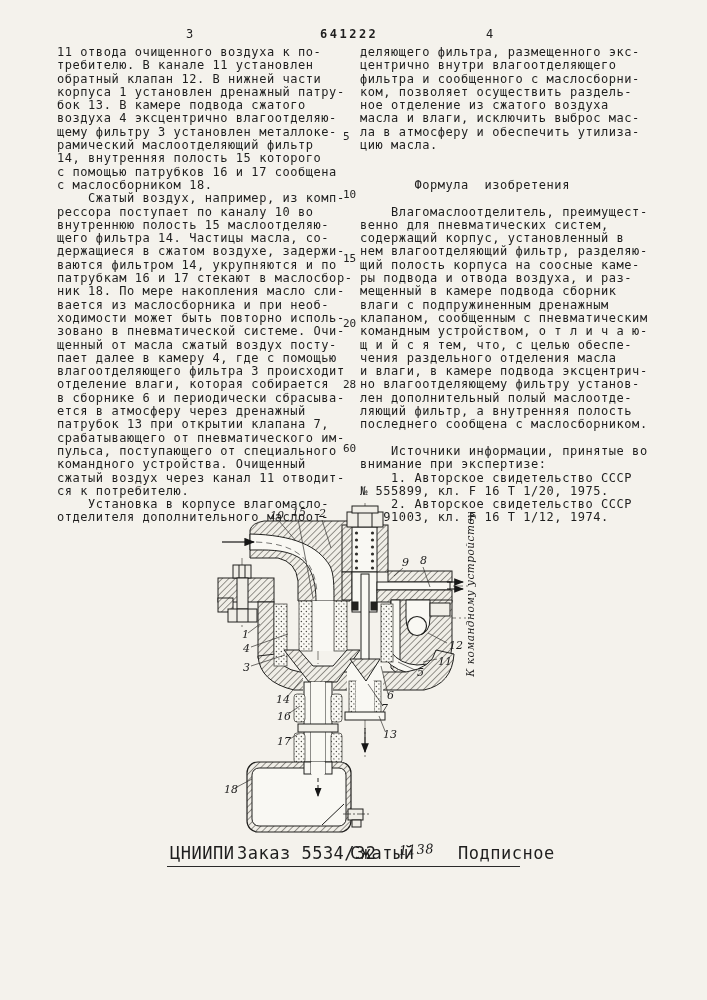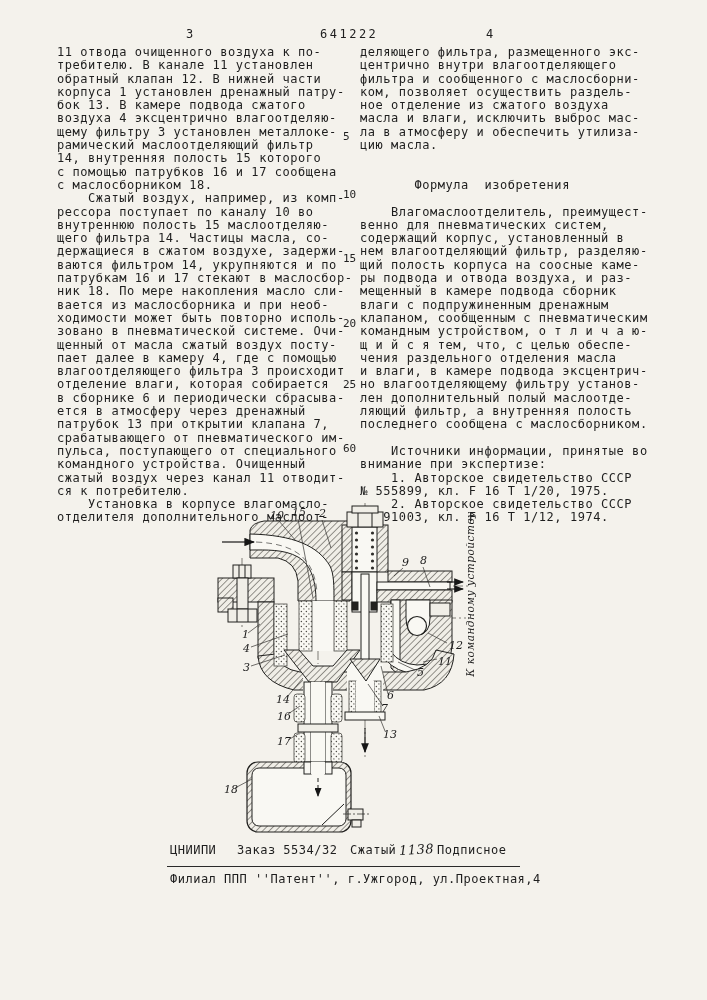--- a/index.html
+++ b/index.html
@@ -1,24 +1,24 @@
 <!DOCTYPE html>
 <html><head>
 <meta charset="utf-8">
 <style>
   html,body{margin:0;padding:0;background:#e9e7e1;}
   .page{position:relative;width:707px;height:1000px;background:#f4f2ec;overflow:hidden;
         font-family:"DejaVu Sans Mono","Liberation Mono",monospace;color:#1e1e1e;}
   .hdr{position:absolute;top:27px;font-size:12px;letter-spacing:1px;white-space:pre;}
-  .hdr.num{letter-spacing:2.5px;font-weight:normal;}
+  .hdr.num{letter-spacing:2.5px;font-weight:bold;}
   .col{position:absolute;top:46px;white-space:pre;font-size:12px;line-height:13.3px;
        letter-spacing:0.55px;}
   .mline{position:absolute;left:343px;font-size:11px;letter-spacing:0;}
   .fig{position:absolute;left:0;top:498px;}
-  .ftr{position:absolute;font-size:12px;letter-spacing:0.5px;white-space:pre;}
+  .ftr{position:absolute;font-size:17px;letter-spacing:0.5px;white-space:pre;}
   .ftr.hand{font-family:"DejaVu Serif","Liberation Serif",serif;font-style:italic;
             font-size:13px;transform:rotate(-3deg);}
   .rule{position:absolute;top:866px;left:167px;width:353px;border-top:1.6px solid #2a2a2a;height:0;}
   svg text.plbl{font-family:"DejaVu Serif","Liberation Serif",serif;font-style:italic;
                 font-size:11px;fill:#1b1b1b;}
   svg text.rot{font-family:"DejaVu Serif","Liberation Serif",serif;font-style:italic;
                font-size:10.5px;fill:#1b1b1b;letter-spacing:0.5px;}
 </style>
 </head>
 <body>
@@ -99,21 +99,21 @@
 внимание при экспертизе:
     1. Авторское свидетельство СССР
 № 555899, кл. F 16 T 1/20, 1975.
     2. Авторское свидетельство СССР
 № 491003, кл. F 16 T 1/12, 1974.</div>
 
   <span class="mline" style="top:130px">5</span>
   <span class="mline" style="top:188px">10</span>
   <span class="mline" style="top:252px">15</span>
   <span class="mline" style="top:317px">20</span>
-  <span class="mline" style="top:378px">25</span>
+  <span class="mline" style="top:378px">28</span>
   <span class="mline" style="top:442px">60</span>
 
   <svg class="fig" width="707" height="350" viewBox="0 498 707 350">
     <defs>
       <pattern id="ph" width="4.6" height="4.6" patternUnits="userSpaceOnUse" patternTransform="rotate(45)">
         <rect width="4.6" height="4.6" fill="#f0eee7"></rect>
         <line x1="0" y1="0" x2="0" y2="4.6" stroke="#35342f" stroke-width="1"></line>
       </pattern>
       <pattern id="pd" width="5" height="5" patternUnits="userSpaceOnUse">
         <rect width="5" height="5" fill="#f9f8f3"></rect>
@@ -292,17 +292,16 @@
       <text class="plbl" x="224" y="793">18</text>
     </g>
 
     <text class="rot" transform="rotate(-90 474 594)" x="474" y="594" text-anchor="middle">К командному устройству</text>
   </svg>
 
   <span class="ftr" style="top:843px;left:170px">ЦНИИПИ</span>
   <span class="ftr" style="top:843px;left:237px">Заказ 5534/32</span>
   <span class="ftr" style="top:843px;left:350px">Сжатый</span>
   <span class="ftr hand" style="top:842px;left:399px">1138</span>
-  <span class="ftr" style="top:843px;left:437px">Подписное</span>
+  <span class="ftr" style="top:843px;left:458px">Подписное</span>
   <div class="rule"></div>
-  <span class="ftr" style="top:872px;left:170px">Филиал ППП ''Патент'', г.Ужгород, ул.Проектная,4</span>
 
 </div>
 
 </body></html>

